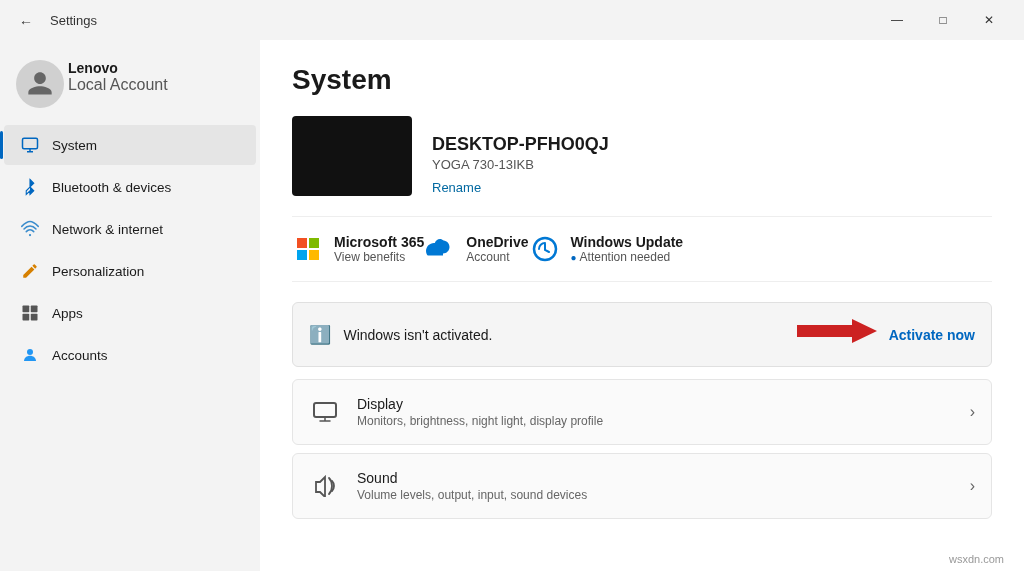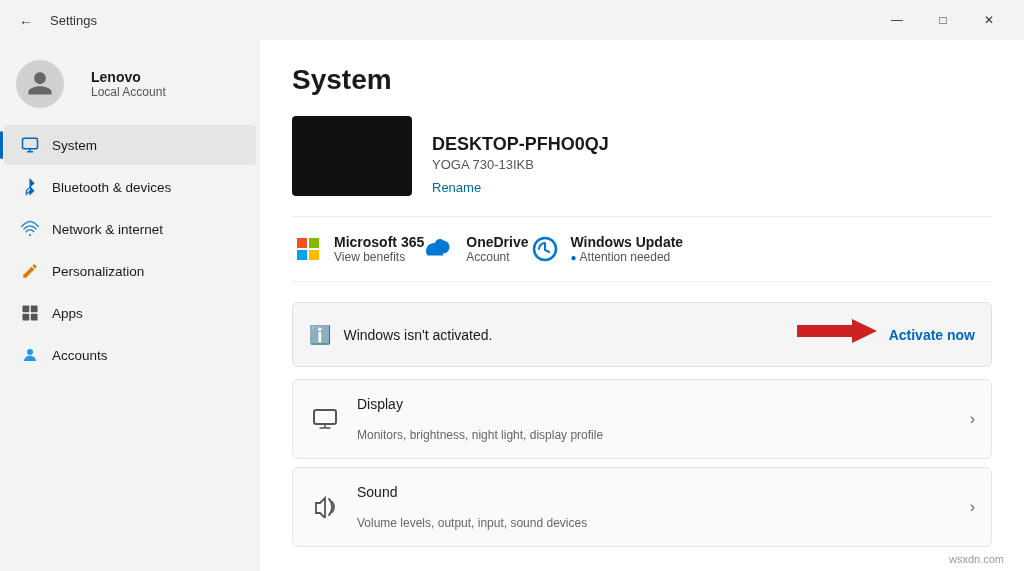--- a/index.html
+++ b/index.html
@@ -78,43 +78,42 @@
     .sidebar {
       width: 260px;
       background: #f3f3f3;
       display: flex;
       flex-direction: column;
       padding: 8px 0;
       overflow-y: auto;
     }
     .profile-section {
       display: flex;
-      align-items: center;
-      gap: 27px;
+      gap: 4px;
       padding: 12px 16px 16px 16px;
     }
     .avatar {
       width: 48px;
       height: 48px;
       background: #d0d0d0;
       border-radius: 50%;
       display: flex;
       align-items: center;
       justify-content: center;
       color: #666;
       font-size: 24px;
     }
     .profile-info {}
     .profile-name {
       font-size: 14px;
       font-weight: 600;
       color: #1a1a1a;
     }
     .profile-type {
-      font-size: 12px;
+      font-size: 16px;
       color: #555;
     }
 
     .search-box {
       margin: 4px 12px 12px 12px;
       position: relative;
     }
     .search-box input {
       width: 100%;
       height: 34px;
@@ -316,21 +315,21 @@
     }
     .setting-row-text { flex: 1; }
     .setting-row-name {
       font-size: 14px;
       font-weight: 500;
       color: #1a1a1a;
     }
     .setting-row-desc {
       font-size: 12px;
       color: #666;
-      margin-top: 16px;
+      margin-top: 2px;
     }
     .setting-row-chevron {
       color: #666;
       font-size: 16px;
     }
 
     
     .watermark {
       position: fixed;
       bottom: 6px;

